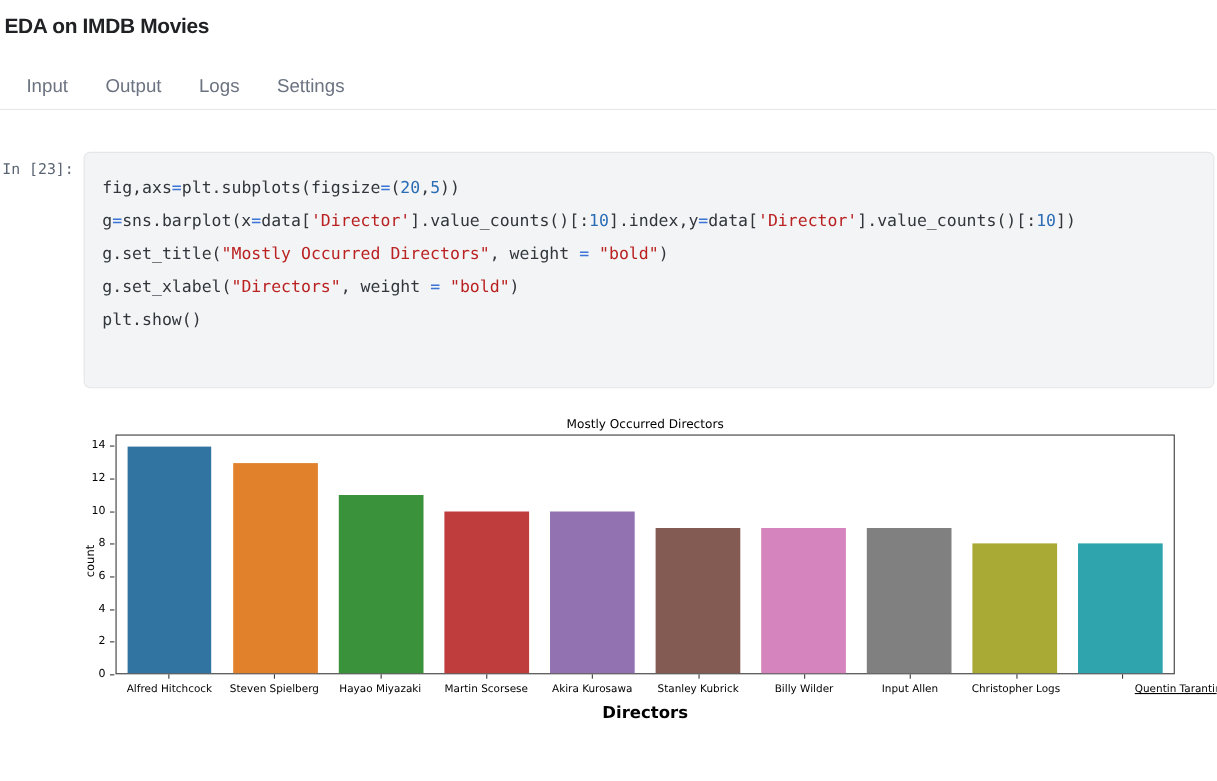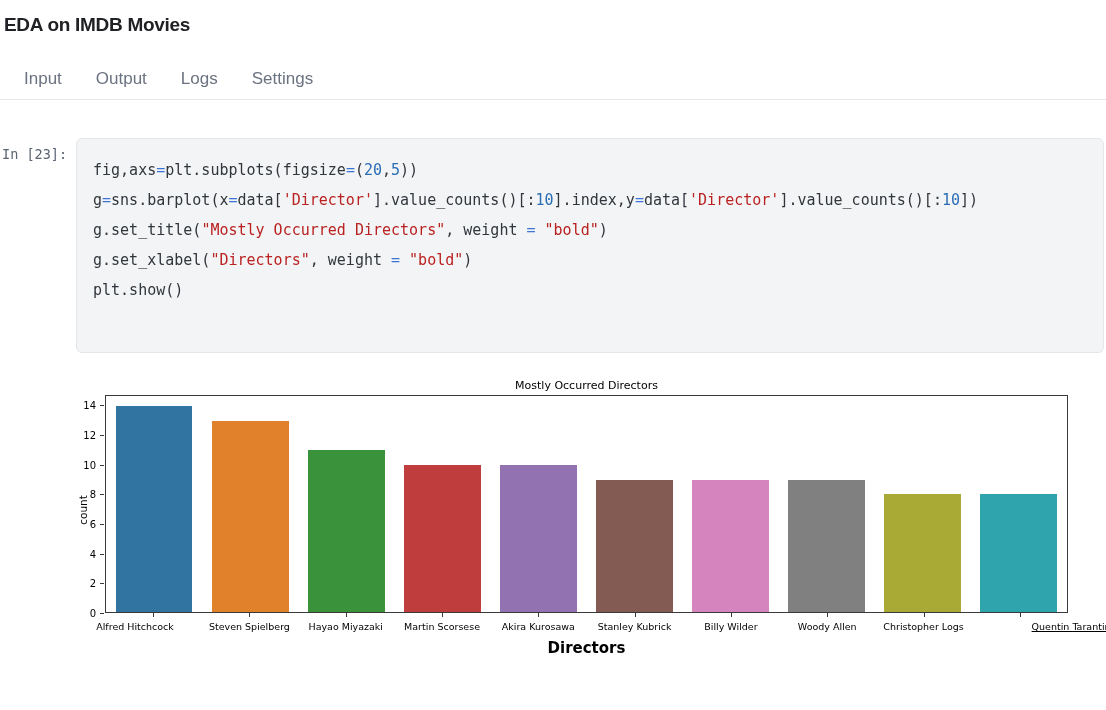--- a/index.html
+++ b/index.html
@@ -266,33 +266,33 @@
     <div class="ytick-label" style="top: 149.02px;">6</div>
     <div class="ytick-mark" style="top: 149.02px;"></div>
     <div class="ytick-label" style="top: 119.361px;">8</div>
     <div class="ytick-mark" style="top: 119.361px;"></div>
     <div class="ytick-label" style="top: 89.7007px;">10</div>
     <div class="ytick-mark" style="top: 89.7007px;"></div>
     <div class="ytick-label" style="top: 60.0408px;">12</div>
     <div class="ytick-mark" style="top: 60.0408px;"></div>
     <div class="ytick-label" style="top: 30.381px;">14</div>
     <div class="ytick-mark" style="top: 30.381px;"></div>
-    <div class="xtick-label" style="left: 135px;">Alfred Hitchcock</div>
+    <div class="xtick-label" style="left: 154px;">Alfred Hitchcock</div>
     <div class="xtick-mark" style="left: 153.15px;"></div>
     <div class="xtick-label" style="left: 249.45px;">Steven Spielberg</div>
     <div class="xtick-mark" style="left: 249.45px;"></div>
     <div class="xtick-label" style="left: 345.75px;">Hayao Miyazaki</div>
     <div class="xtick-mark" style="left: 345.75px;"></div>
     <div class="xtick-label" style="left: 442.05px;">Martin Scorsese</div>
     <div class="xtick-mark" style="left: 442.05px;"></div>
     <div class="xtick-label" style="left: 538.35px;">Akira Kurosawa</div>
     <div class="xtick-mark" style="left: 538.35px;"></div>
     <div class="xtick-label" style="left: 634.65px;">Stanley Kubrick</div>
     <div class="xtick-mark" style="left: 634.65px;"></div>
     <div class="xtick-label" style="left: 730.95px;">Billy Wilder</div>
     <div class="xtick-mark" style="left: 730.95px;"></div>
-    <div class="xtick-label" style="left: 827.25px;">Woody Allen</div>
+    <div class="xtick-label" style="left: 827.25px;">Input Allen</div>
     <div class="xtick-mark" style="left: 827.25px;"></div>
     <div class="xtick-label" style="left: 923.55px;">Christopher Logs</div>
     <div class="xtick-mark" style="left: 923.55px;"></div>
     <div class="xtick-label" style="left: 1074px; text-decoration: underline;">Quentin Tarantino</div>
     <div class="xtick-mark" style="left: 1019.85px;"></div>
   </div>
 
 </body></html>

